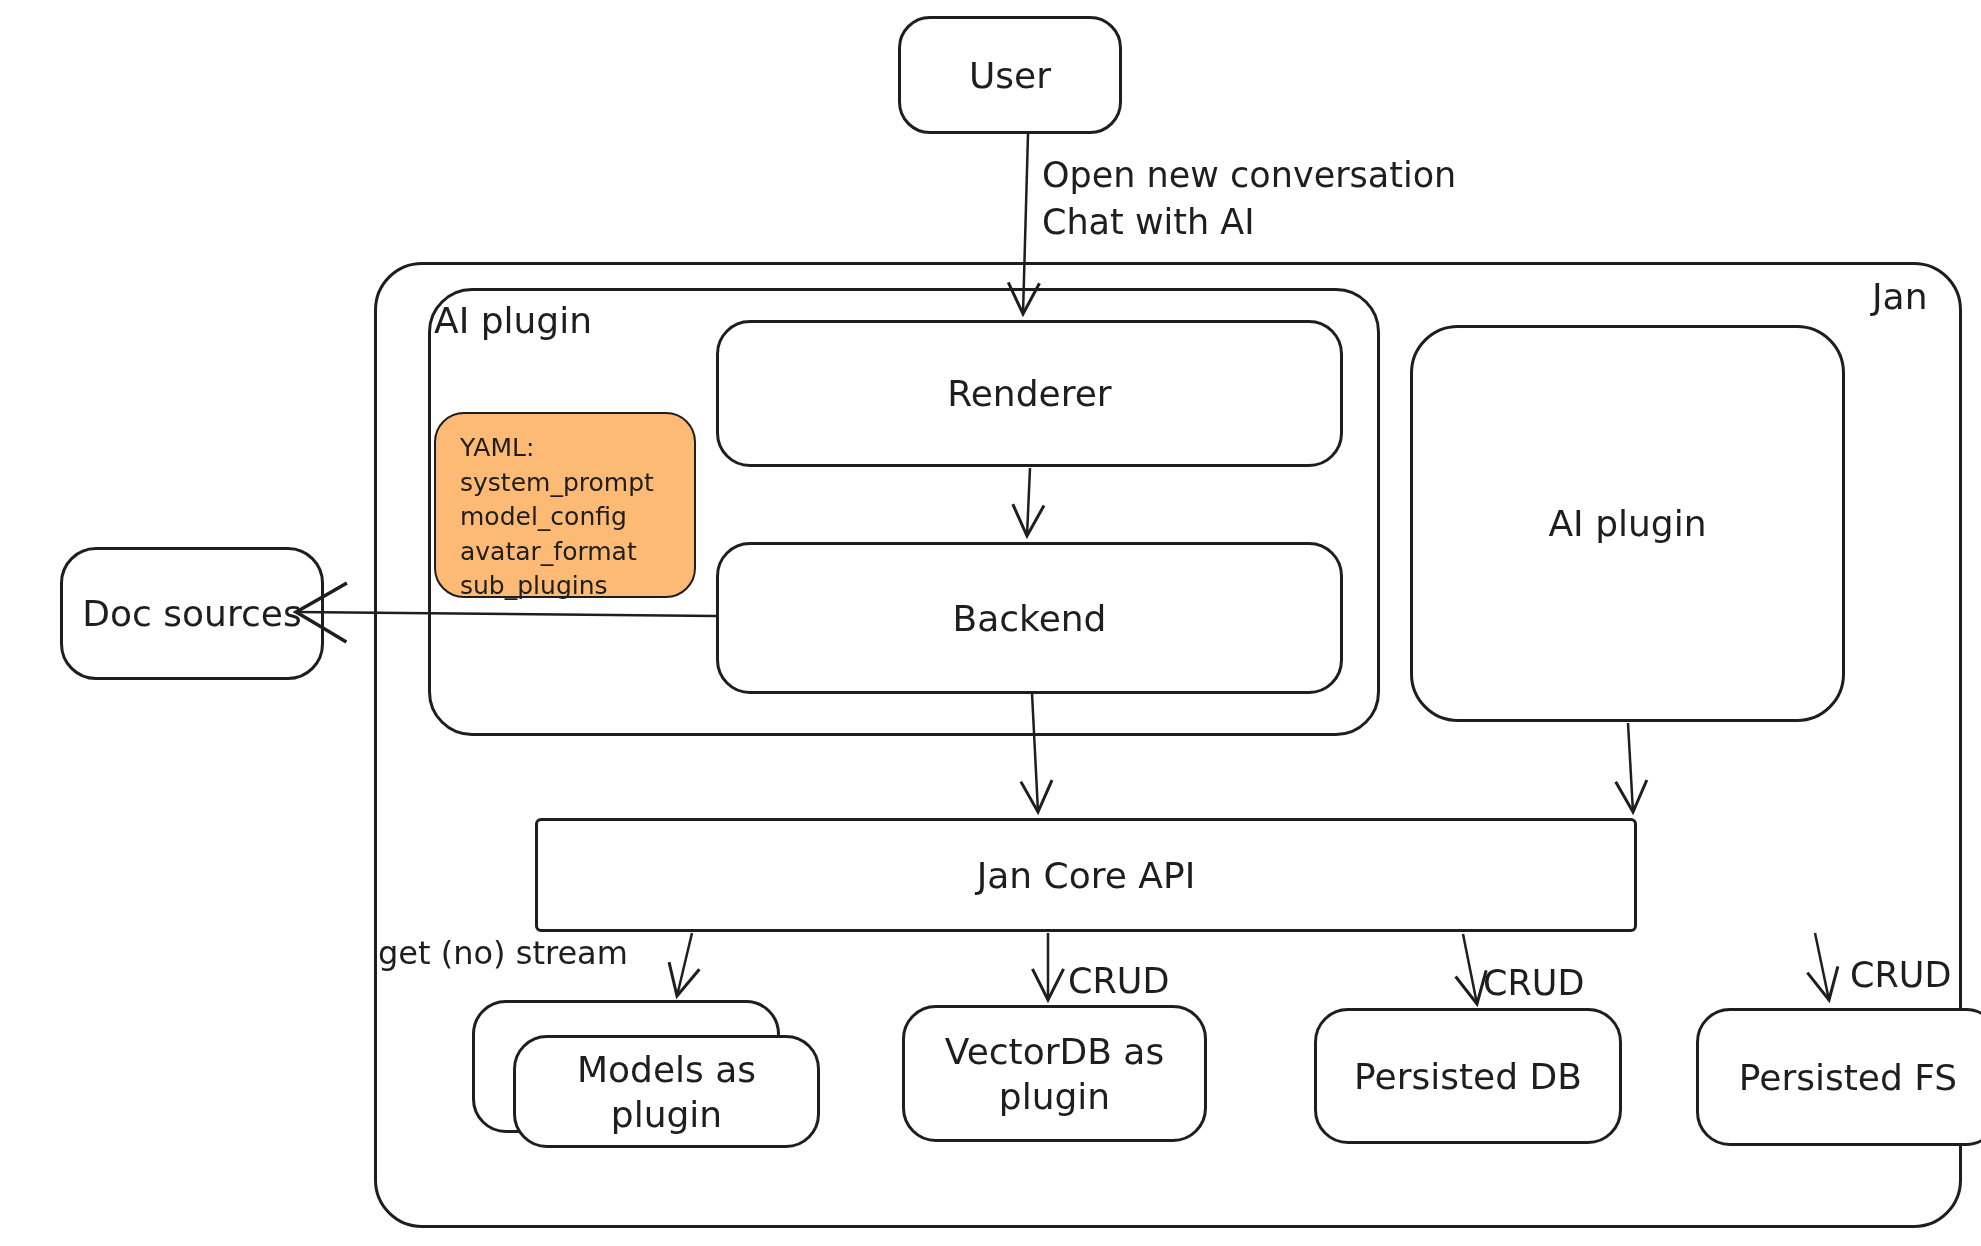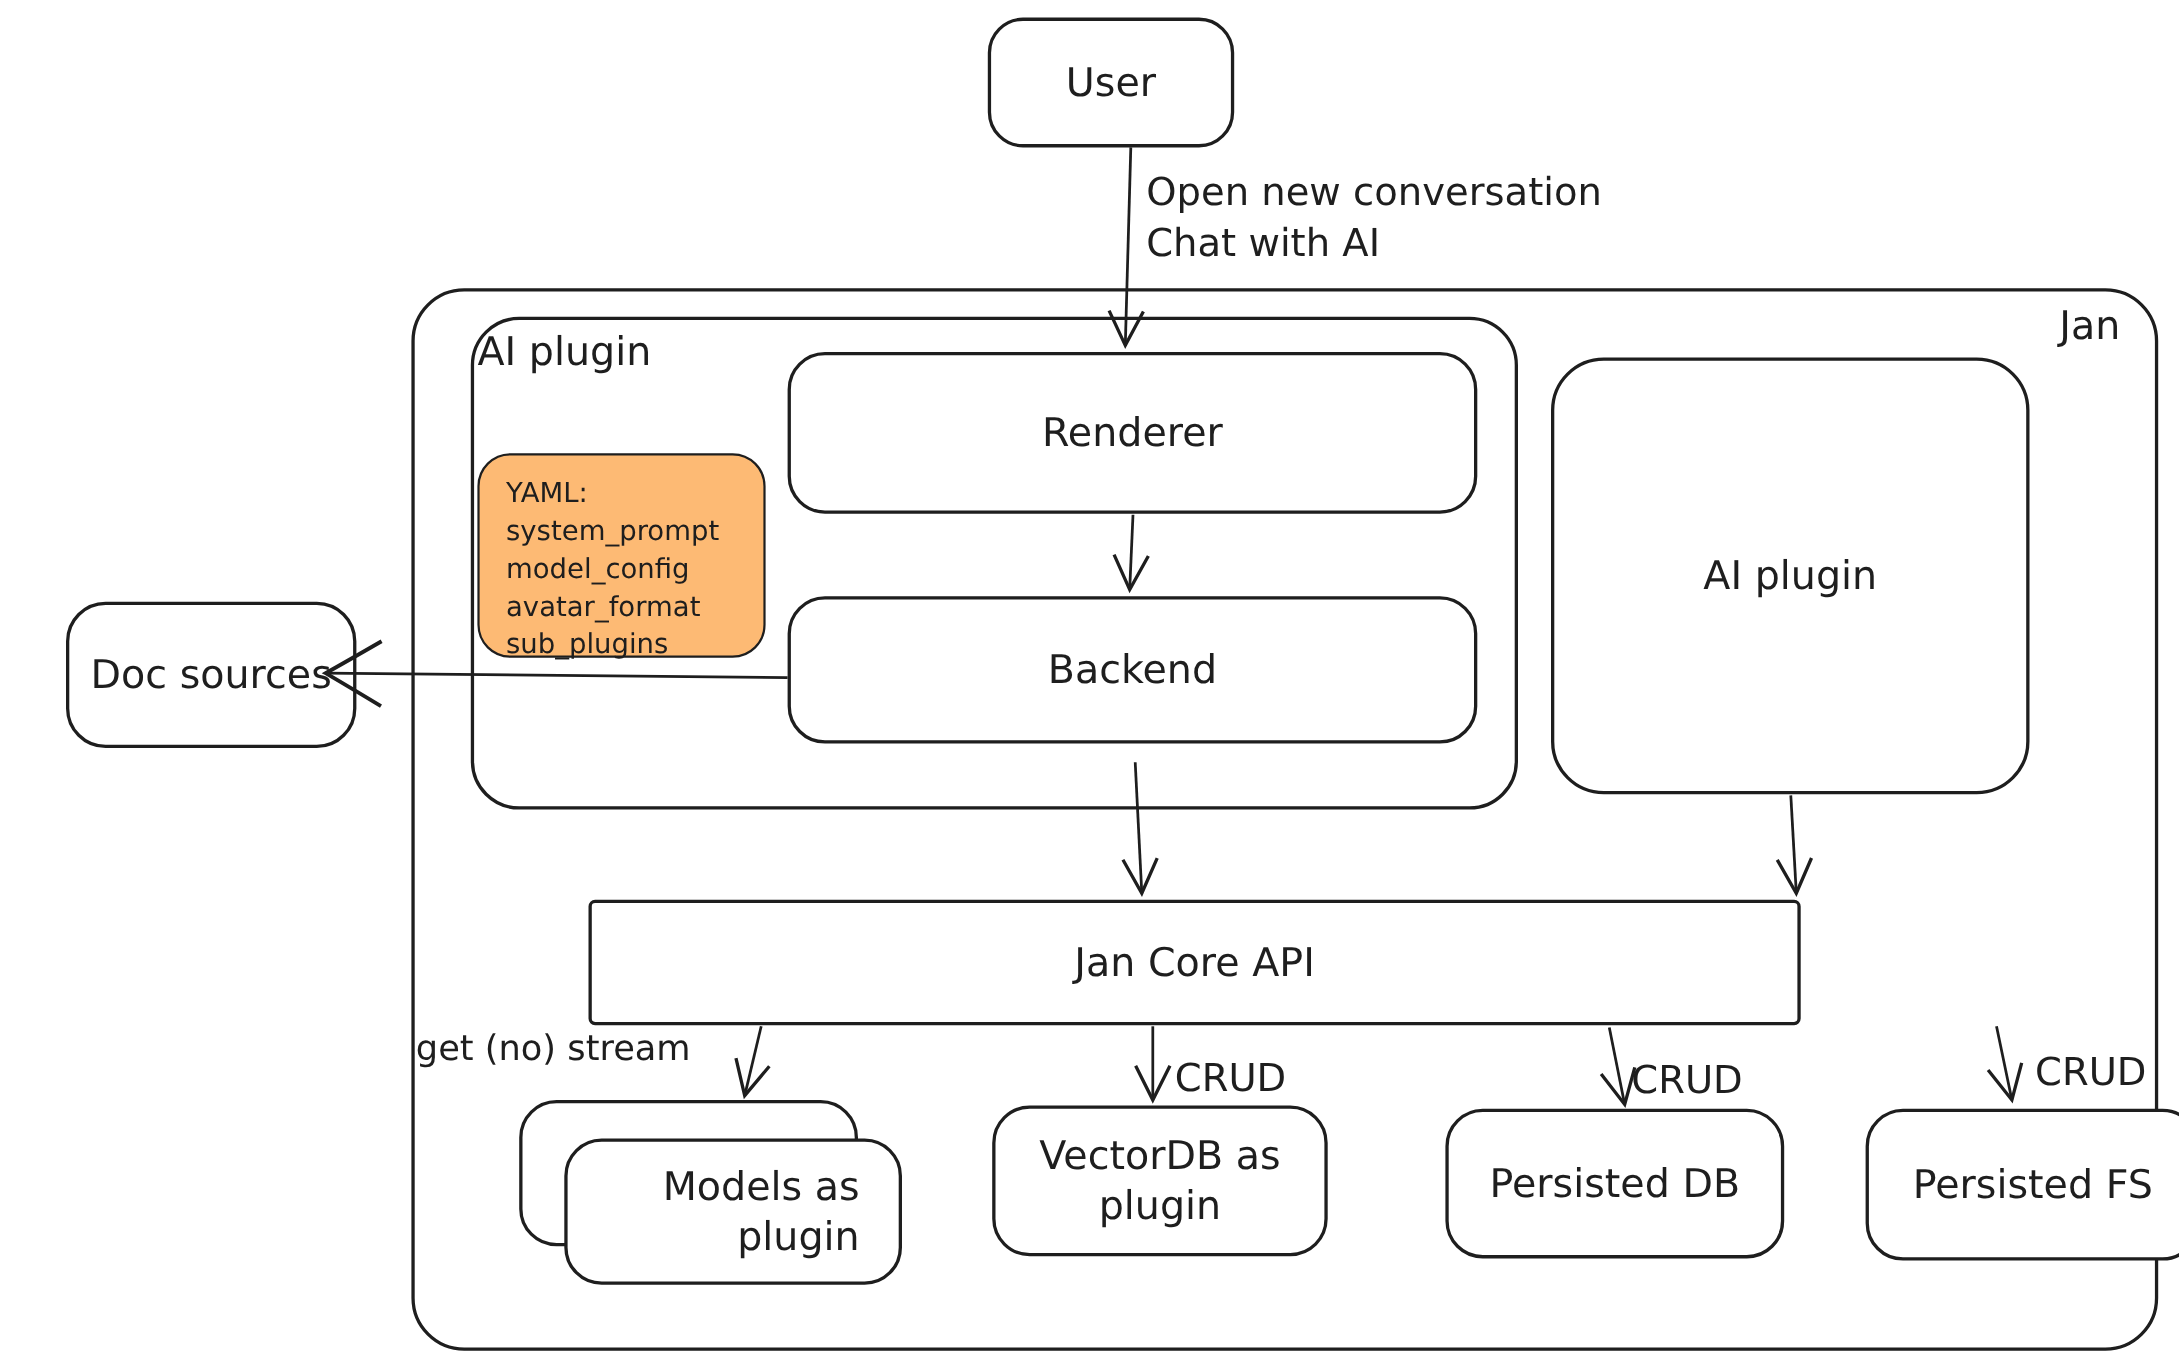--- a/index.html
+++ b/index.html
@@ -86,21 +86,21 @@
     <div>system_prompt</div>
     <div>model_config</div>
     <div>avatar_format</div>
     <div>sub_plugins</div>
   </div>
 
   <div class="box" style="left:716px;top:320px;width:627px;height:147px;">
     <span class="lbl">Renderer</span>
   </div>
 
-  <div class="box" style="left:716px;top:542px;width:627px;height:134px;">
+  <div class="box" style="left:716px;top:542px;width:627px;height:152px;">
     <span class="lbl">Backend</span>
   </div>
 
   <div class="box" style="left:1410px;top:325px;width:435px;height:397px;border-radius:48px;">
     <span class="lbl">AI plugin</span>
   </div>
 
   <div class="box" style="left:20px;top:547px;width:264px;height:133px;border-radius:36px;margin-left:40px;">
     <span class="lbl">Doc sources</span>
   </div>
@@ -109,21 +109,21 @@
     <span class="lbl">Jan Core API</span>
   </div>
 
   <div class="edge-label" style="left:378px;top:932px;font-size:32px;">get (no) stream</div>
   <div class="edge-label" style="left:1068px;top:958px;">CRUD</div>
   <div class="edge-label" style="left:1483px;top:960px;">CRUD</div>
   <div class="edge-label" style="left:1850px;top:952px;">CRUD</div>
 
   <div class="box" style="left:472px;top:1000px;width:308px;height:133px;">
   </div>
-  <div class="box" style="left:513px;top:1035px;width:307px;height:133px;text-align:right;">
+  <div class="box" style="left:513px;top:1035px;width:307px;height:113px;">
     <span class="lbl" style="width:230px;">Models as plugin</span>
   </div>
 
   <div class="box" style="left:902px;top:1005px;width:305px;height:137px;">
     <span class="lbl" style="width:255px;">VectorDB as plugin</span>
   </div>
 
   <div class="box" style="left:1314px;top:1008px;width:308px;height:136px;">
     <span class="lbl">Persisted DB</span>
   </div>

